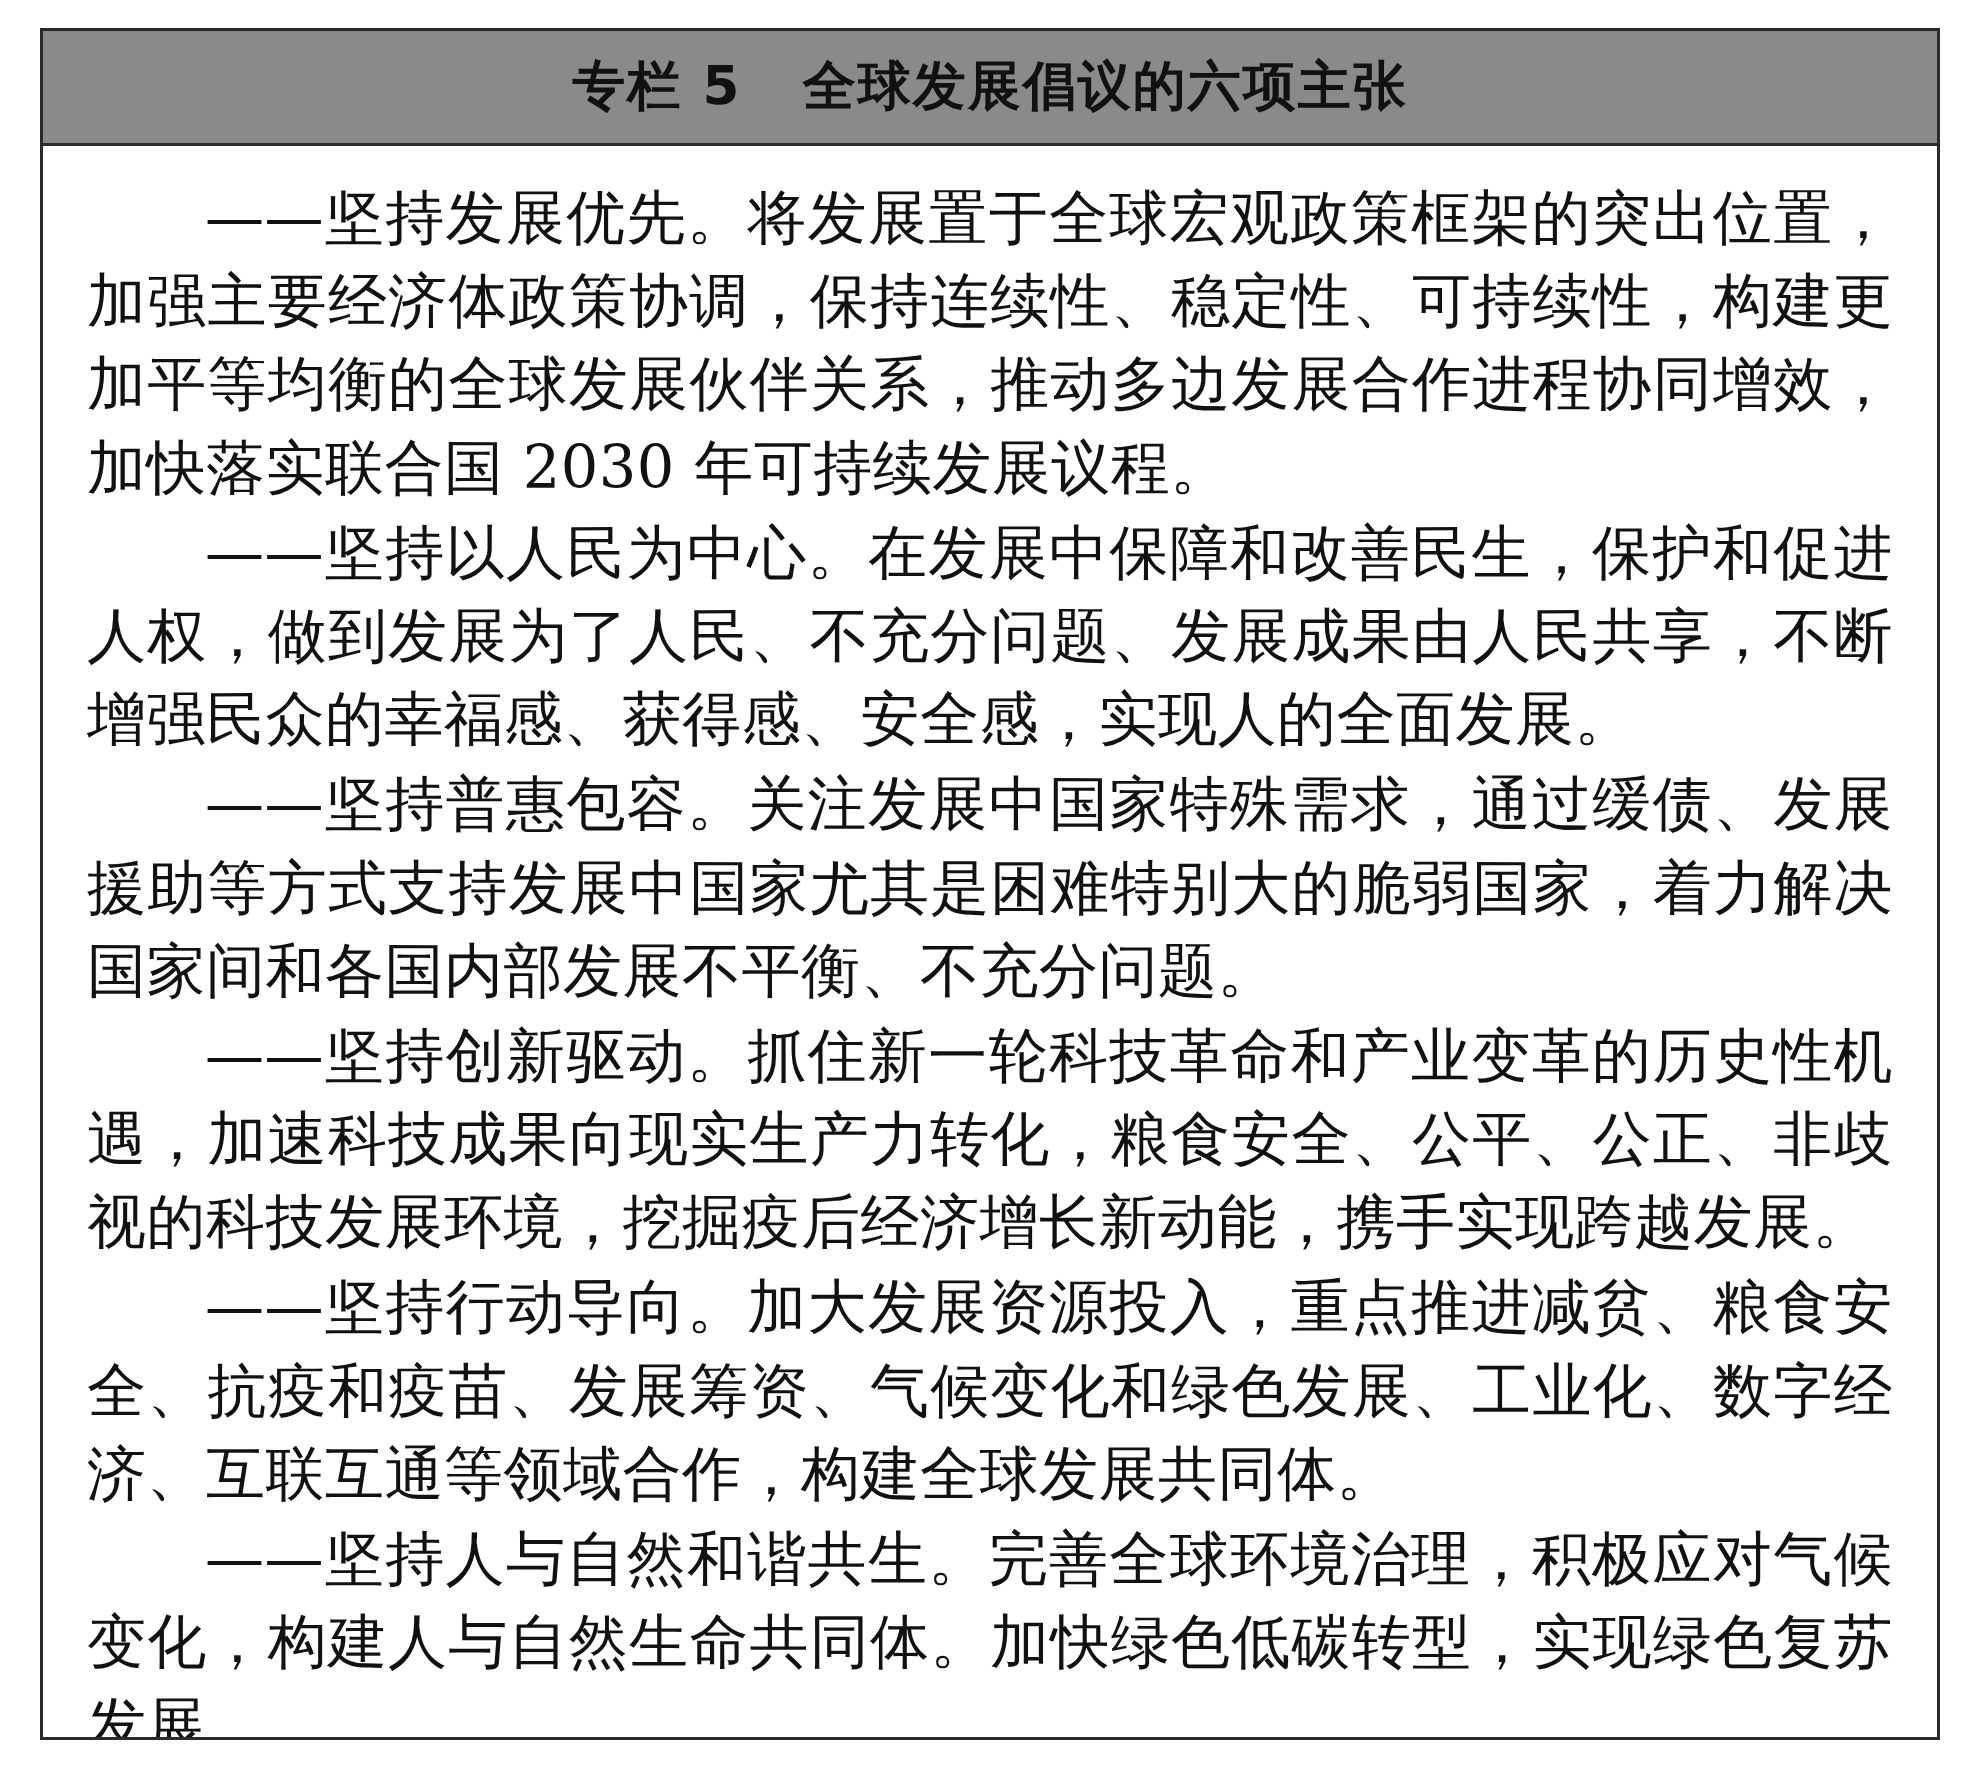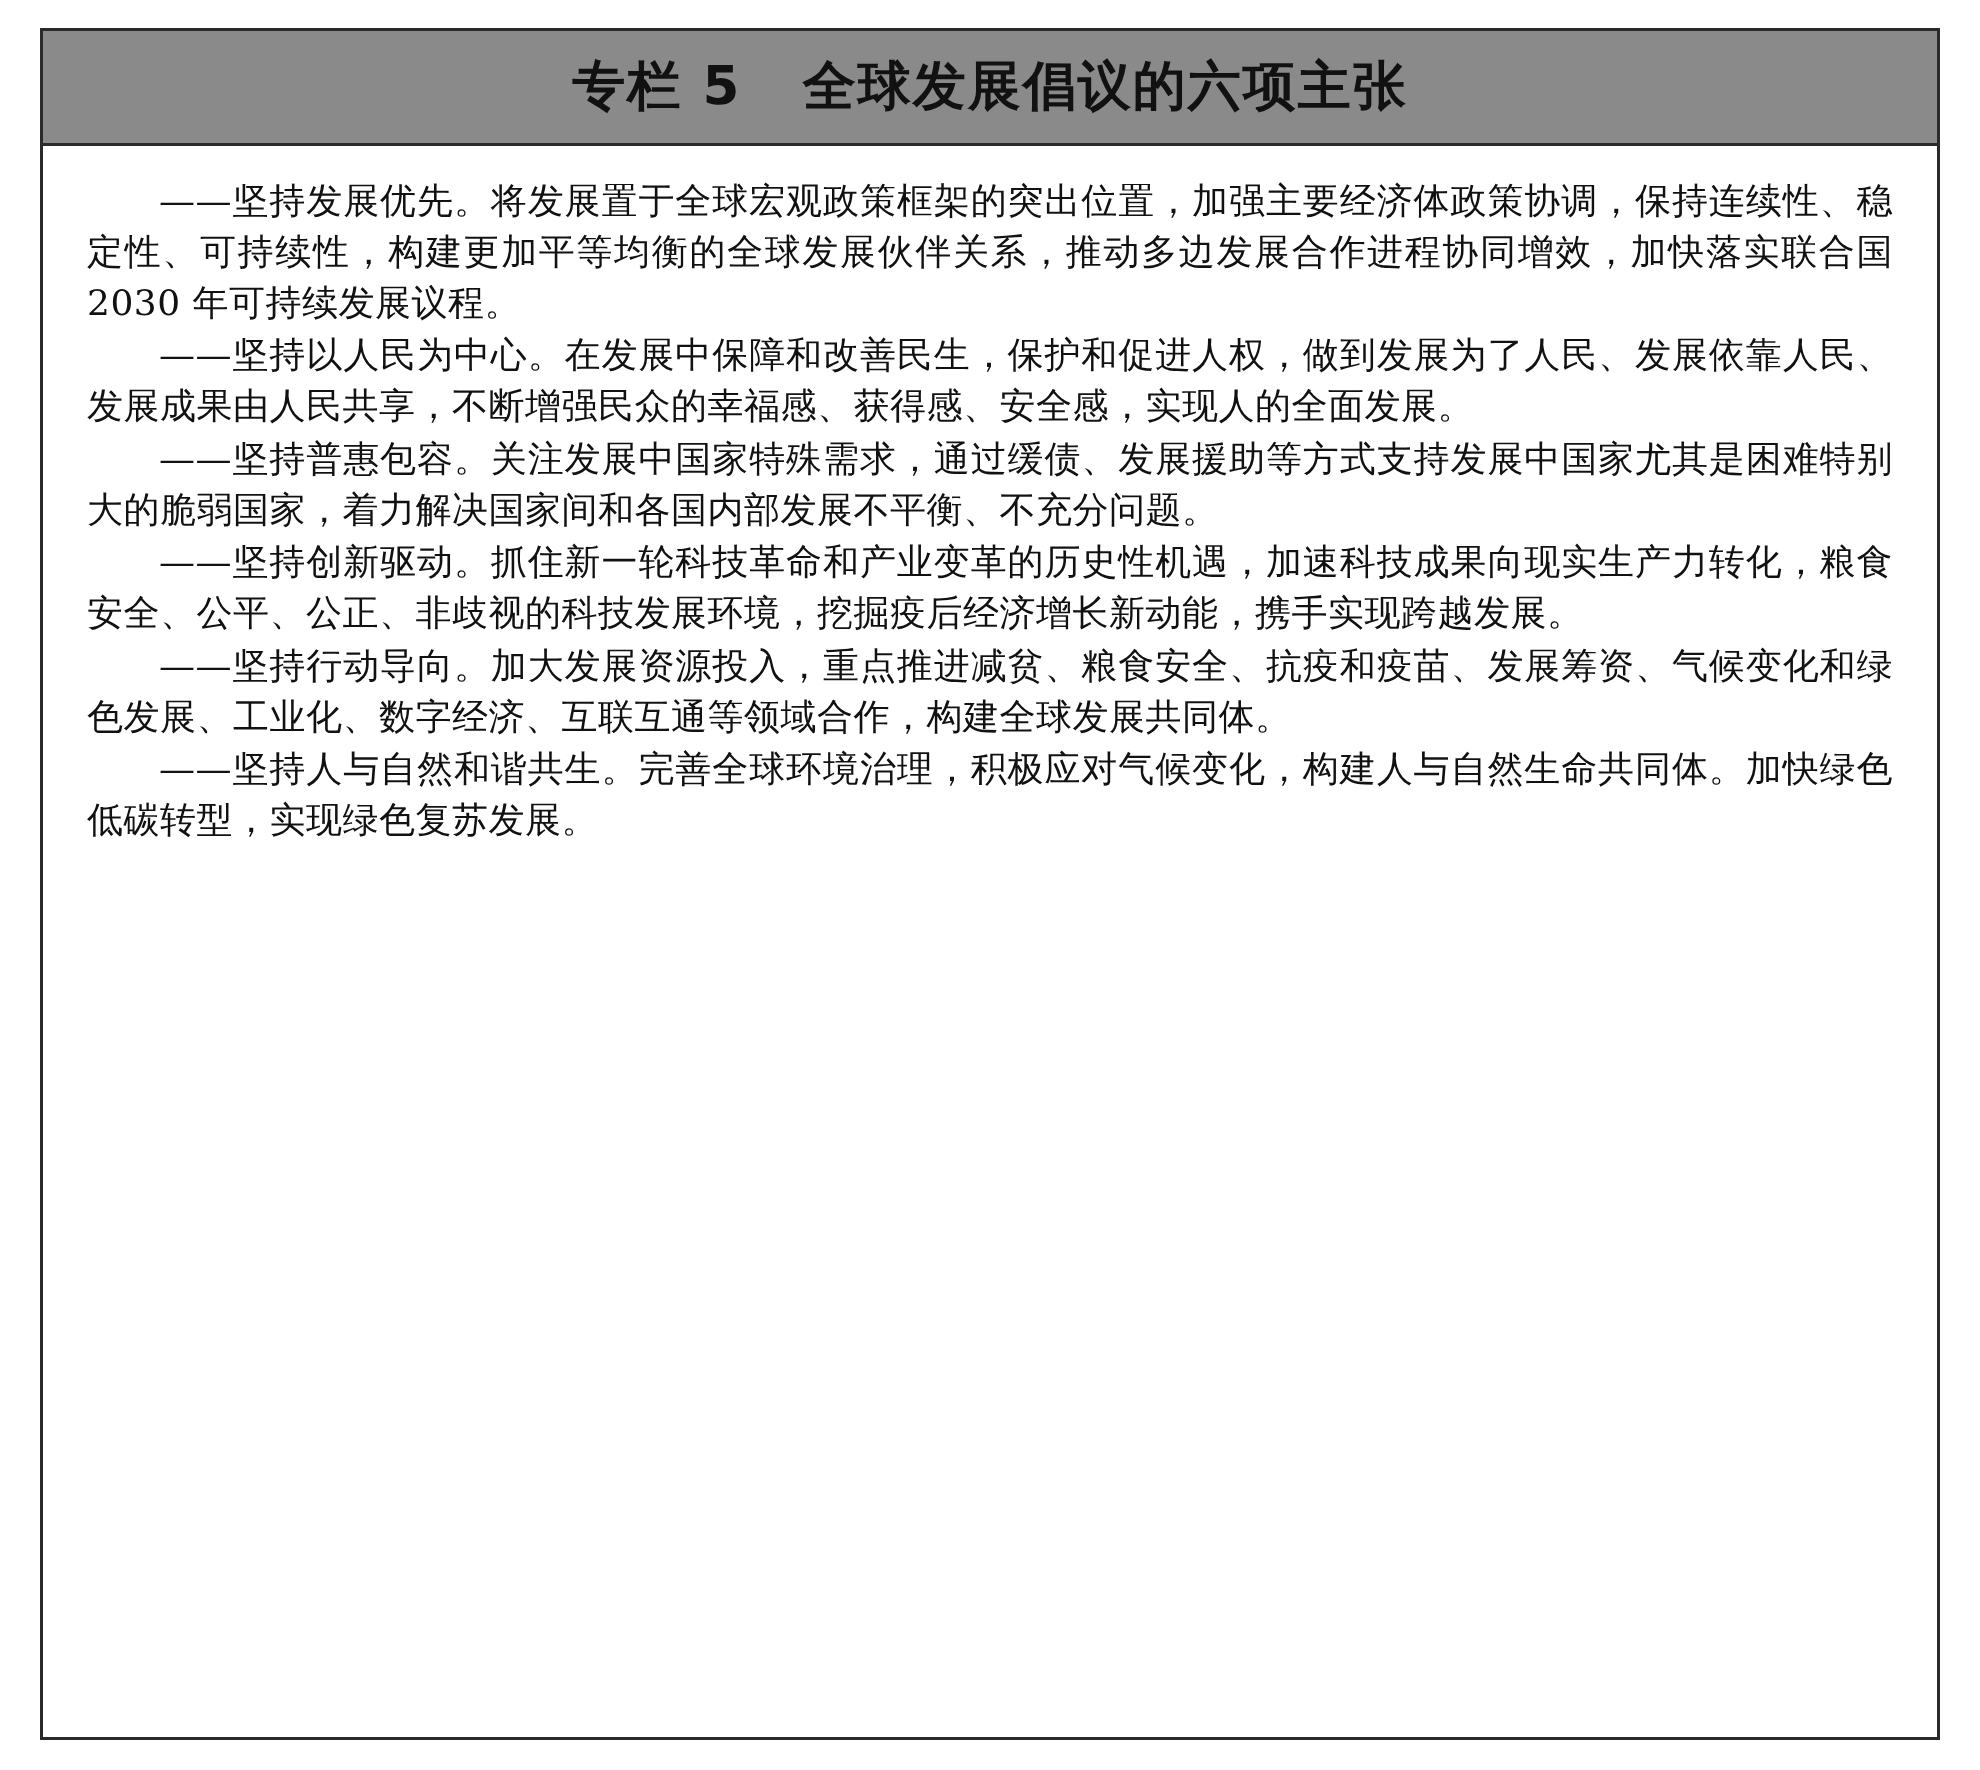--- a/index.html
+++ b/index.html
@@ -46,41 +46,41 @@
     color: #111111;
     white-space: pre;
   }
   .box-body {
     flex: 1;
     padding: 30px 44px 20px 44px;
     box-sizing: border-box;
     overflow: hidden;
   }
   .para {
-    font-size: 36px;
+    font-size: 59px;
     line-height: 1.41;
     color: #111111;
     text-align: justify;
     text-justify: inter-ideograph;
     text-indent: 2em;
     margin: 0 0 2px 0;
     font-family: "DejaVu Serif", "Liberation Serif", serif;
     letter-spacing: 0.5px;
   }
 </style>
 </head>
 <body>
 
 <div class="page">
   <div class="box">
     <div class="box-header">
       <span class="box-header-title">专栏 5   全球发展倡议的六项主张</span>
     </div>
     <div class="box-body">
       <p class="para">——坚持发展优先。将发展置于全球宏观政策框架的突出位置，加强主要经济体政策协调，保持连续性、稳定性、可持续性，构建更加平等均衡的全球发展伙伴关系，推动多边发展合作进程协同增效，加快落实联合国 2030 年可持续发展议程。</p>
-      <p class="para">——坚持以人民为中心。在发展中保障和改善民生，保护和促进人权，做到发展为了人民、发展依靠人民、发展成果由人民共享，不断增强民众的幸福感、获得感、安全感，实现人的全面发展。</p>
+      <p class="para">——坚持以人民为中心。在发展中保障和改善民生，保护和促进人权，做到发展为了人民、不充分问题、发展成果由人民共享，不断增强民众的幸福感、获得感、安全感，实现人的全面发展。</p>
       <p class="para">——坚持普惠包容。关注发展中国家特殊需求，通过缓债、发展援助等方式支持发展中国家尤其是困难特别大的脆弱国家，着力解决国家间和各国内部发展不平衡、不充分问题。</p>
       <p class="para">——坚持创新驱动。抓住新一轮科技革命和产业变革的历史性机遇，加速科技成果向现实生产力转化，粮食安全、公平、公正、非歧视的科技发展环境，挖掘疫后经济增长新动能，携手实现跨越发展。</p>
       <p class="para">——坚持行动导向。加大发展资源投入，重点推进减贫、粮食安全、抗疫和疫苗、发展筹资、气候变化和绿色发展、工业化、数字经济、互联互通等领域合作，构建全球发展共同体。</p>
       <p class="para">——坚持人与自然和谐共生。完善全球环境治理，积极应对气候变化，构建人与自然生命共同体。加快绿色低碳转型，实现绿色复苏发展。</p>
     </div>
   </div>
 </div>
 
 </body></html>

